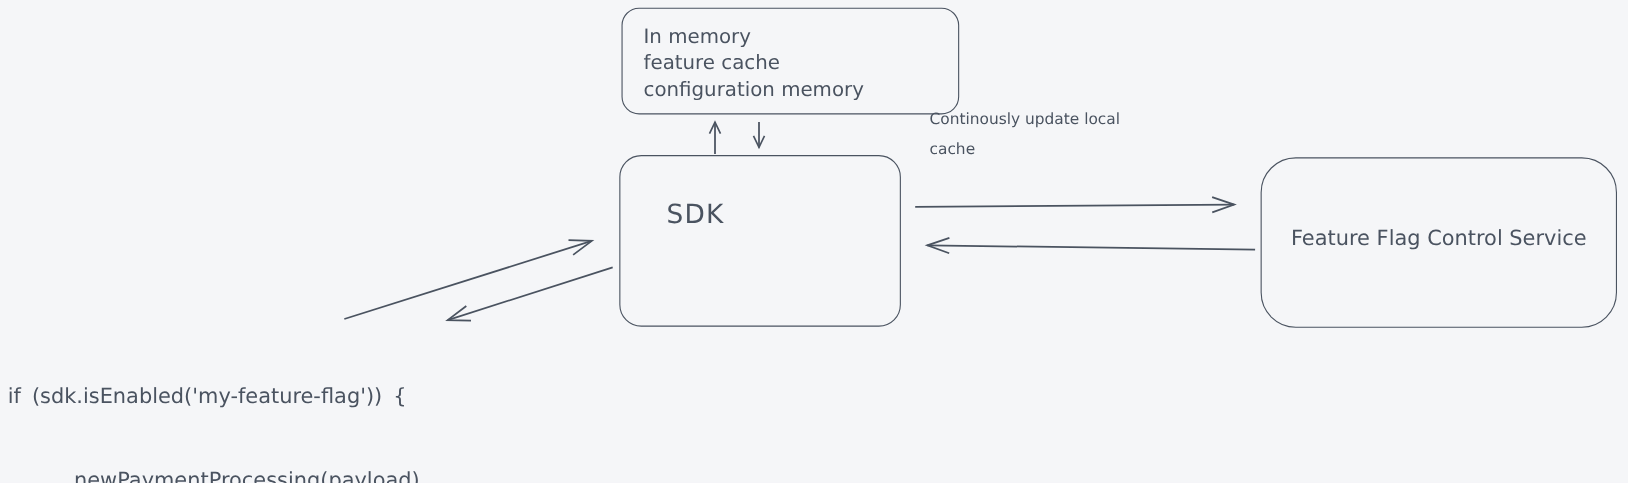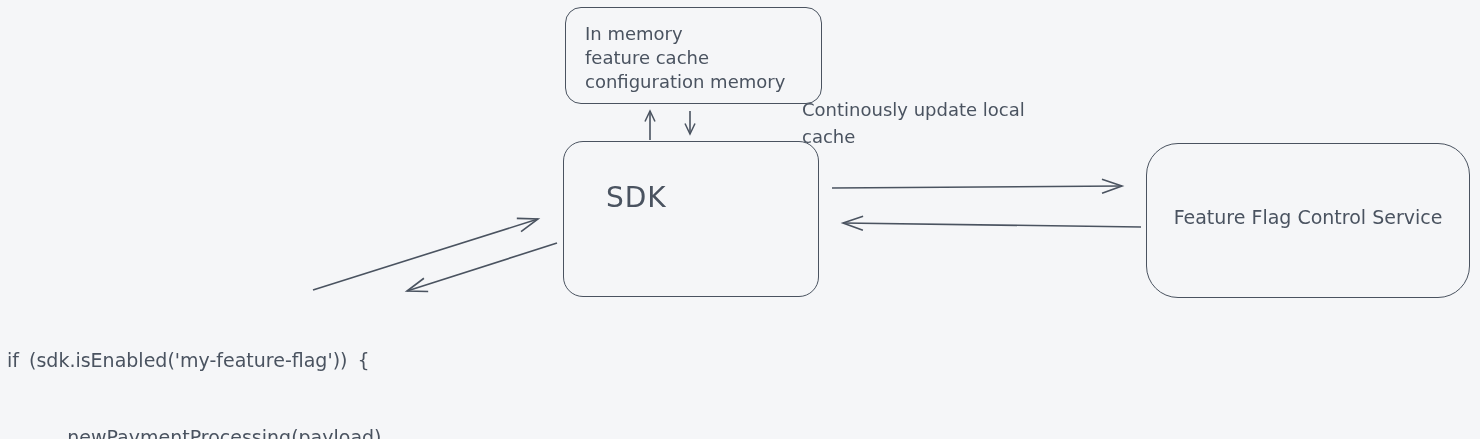--- a/index.html
+++ b/index.html
@@ -24,58 +24,58 @@
     height: 439px;
   }
   .node {
     position: absolute;
     border: 1.6px solid #4a5360;
     background: transparent;
     box-sizing: border-box;
   }
   .node-cache {
     left: 565px; top: 7px;
-    width: 257px; height: 97px;
+    width: 307px; height: 97px;
     border-radius: 16px;
   }
   .node-cache .node-text {
     position: absolute;
     left: 19px; top: 14px;
     font-size: 18px;
     line-height: 24px;
     white-space: nowrap;
   }
   .node-sdk {
     left: 563px; top: 141px;
     width: 256px; height: 156px;
     border-radius: 20px;
   }
   .node-sdk .sdk-label {
     position: absolute;
     left: 42px; top: 39px;
-    font-size: 28px;
+    font-size: 24px;
     letter-spacing: 1px;
   }
   .node-service {
     left: 1146px; top: 143px;
     width: 324px; height: 155px;
     border-radius: 32px;
   }
   .node-service .service-label {
     position: absolute;
     left: 0; right: 0;
     top: 62px;
     text-align: center;
     font-size: 19px;
     white-space: nowrap;
   }
   .label-update {
     position: absolute;
-    left: 802px; top: 96px;
-    font-size: 18px;
+    left: 845px; top: 96px;
+    font-size: 14px;
     line-height: 27px;
     white-space: nowrap;
   }
   .code {
     position: absolute;
     left: 7px; top: 297px;
     font-size: 19px;
     line-height: 25.5px;
     white-space: pre;
     word-spacing: 4px;

